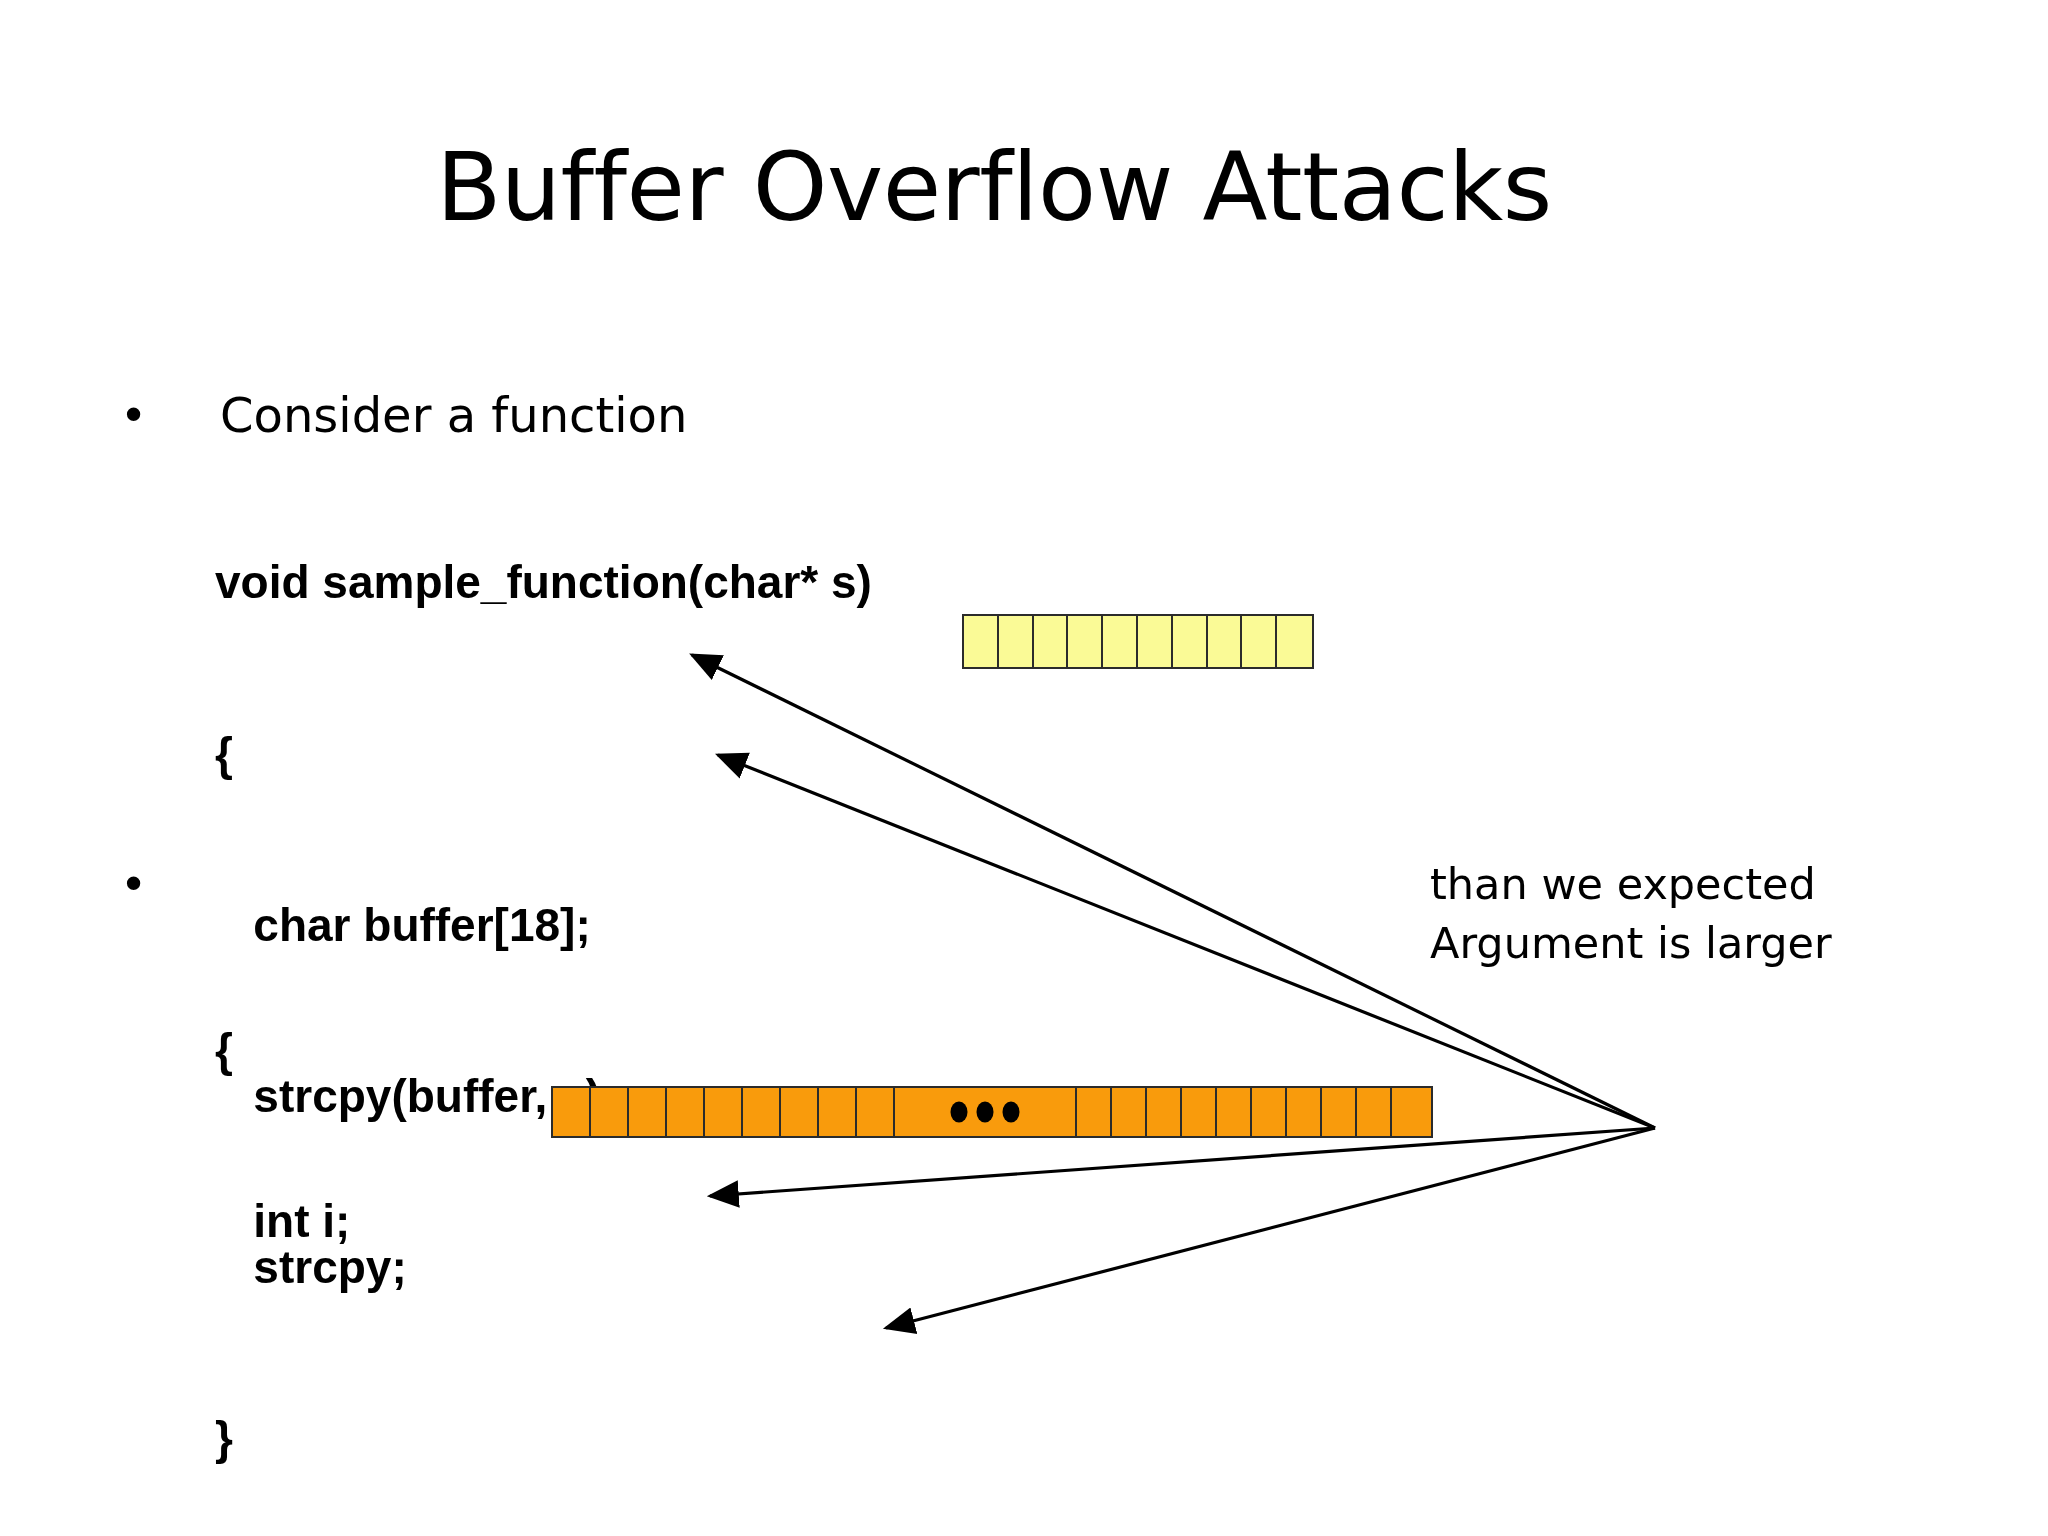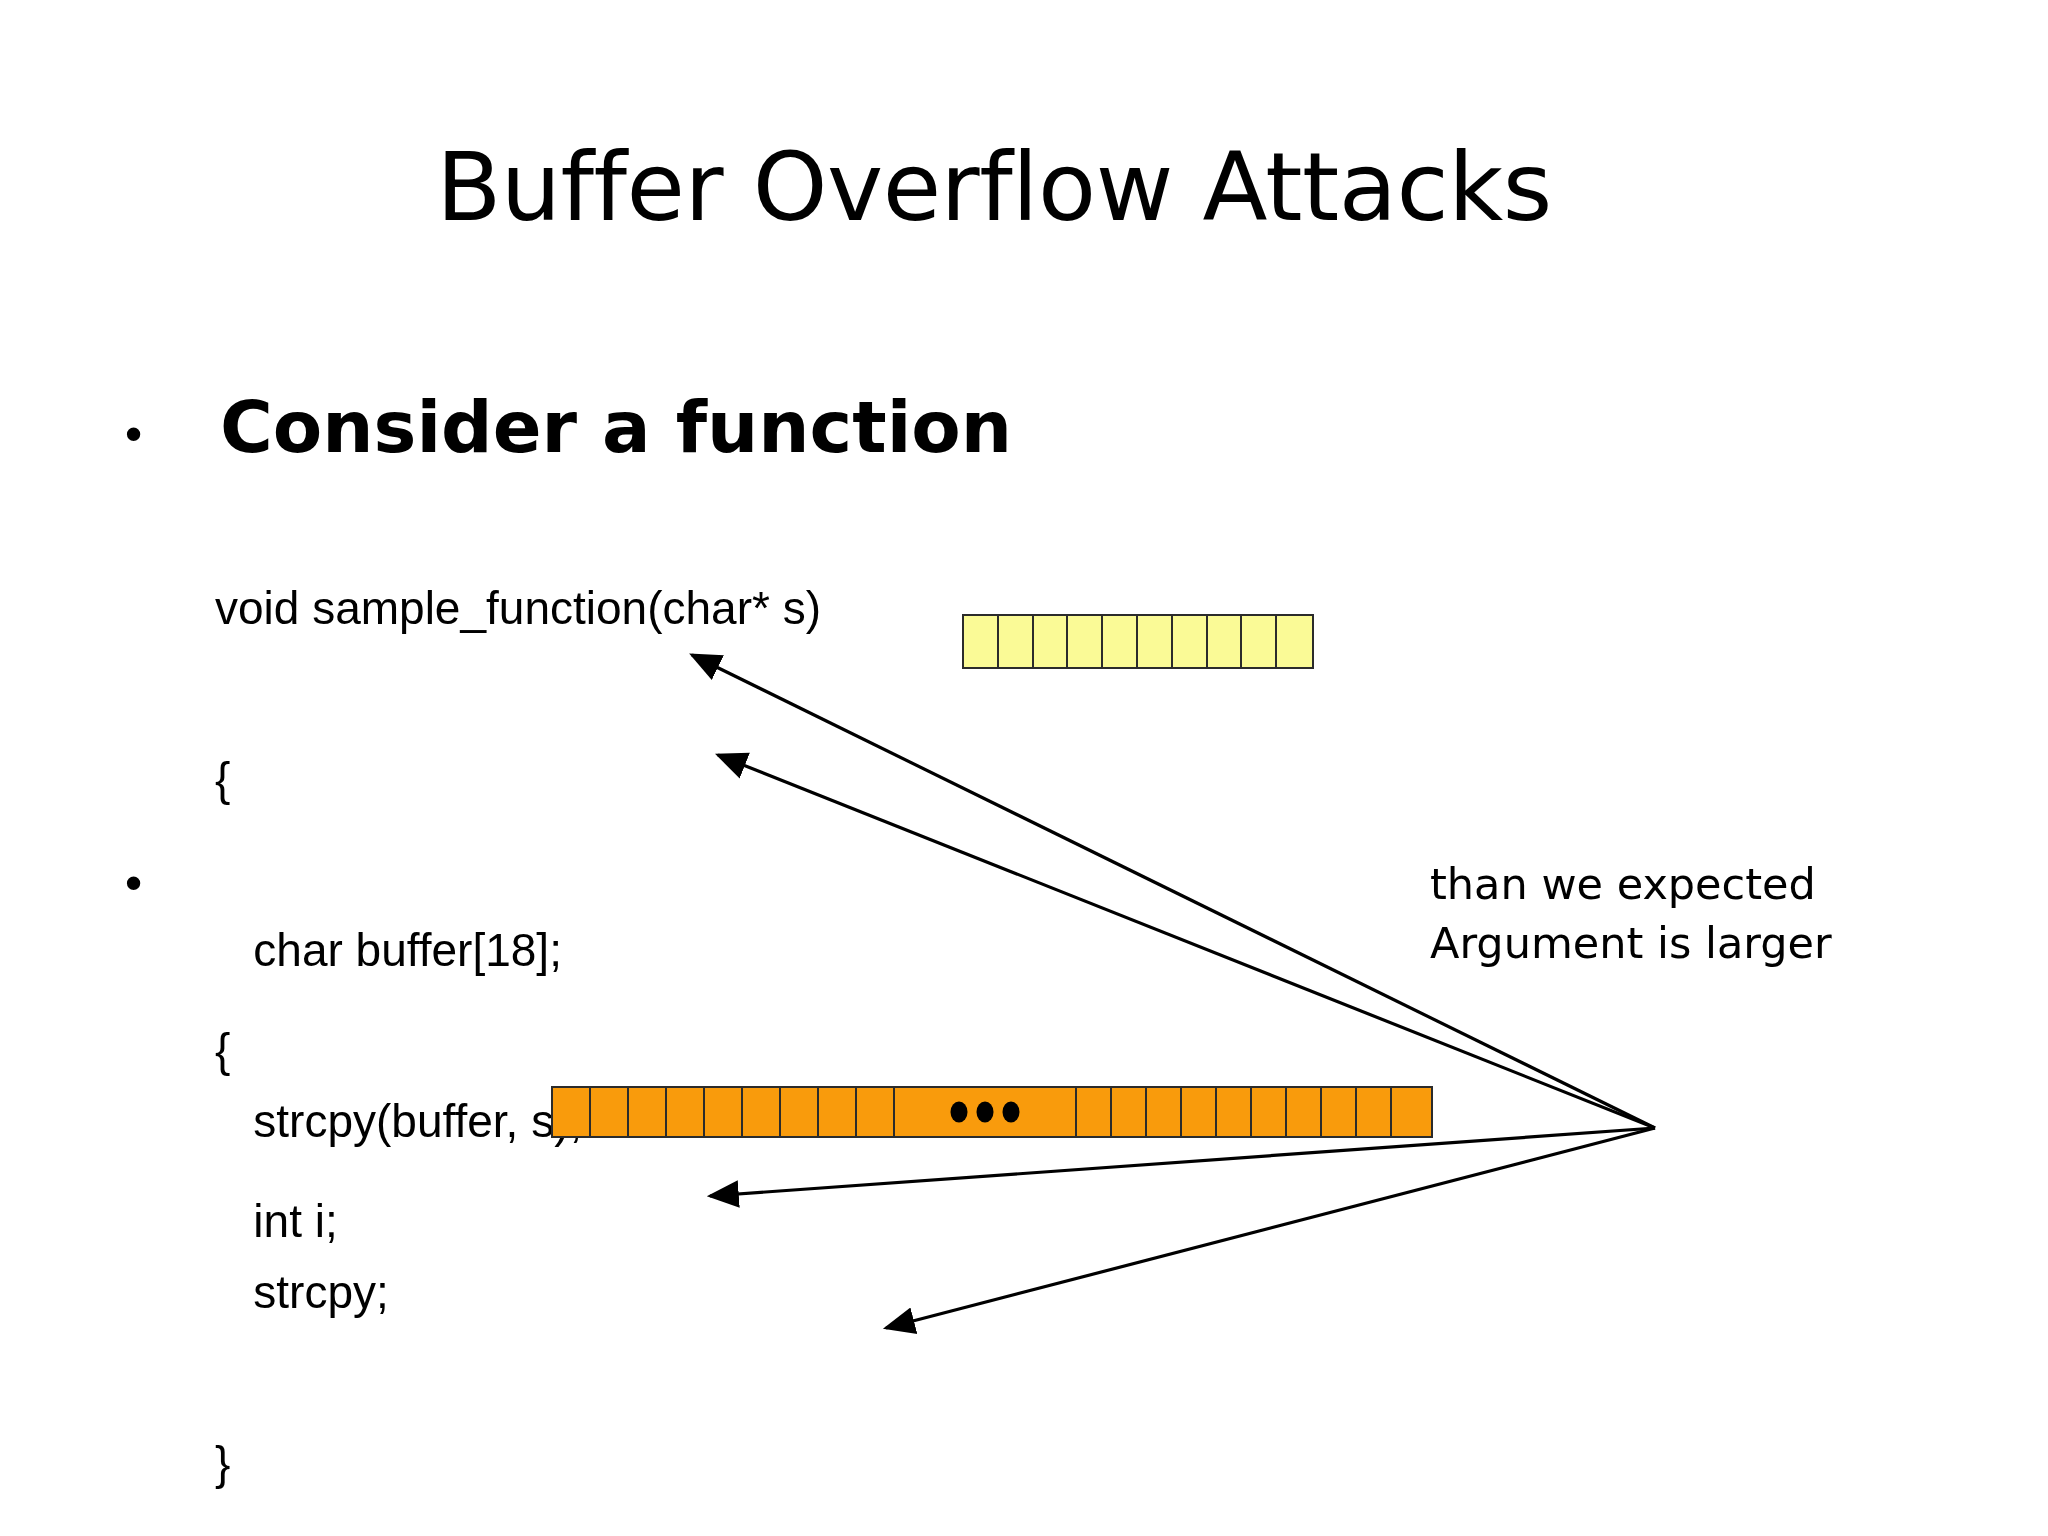--- a/index.html
+++ b/index.html
@@ -42,34 +42,35 @@
   }
   .bullet-dot {
     font-family: "DejaVu Sans", sans-serif;
     font-size: 46px;
     line-height: 1;
     width: 100px;
     flex: 0 0 100px;
   }
   .bullet-heading {
     font-family: "DejaVu Sans", sans-serif;
-    font-weight: 700;
-    font-size: 72px;
+    font-weight: 400;
+    font-size: 48px;
     line-height: 1.05;
     white-space: nowrap;
   }
   .code-block {
     margin-left: 95px;
     font-family: "Liberation Sans", sans-serif;
     font-size: 46px;
     line-height: 1.24;
     white-space: pre;
   }
   .code-line {
     white-space: pre;
+    font-weight: bold;
   }
 
   
   #annotation {
     position: absolute;
     left: 1430px;
     top: 855px;
     width: 520px;
     font-family: "DejaVu Sans", sans-serif;
     font-size: 43px;

